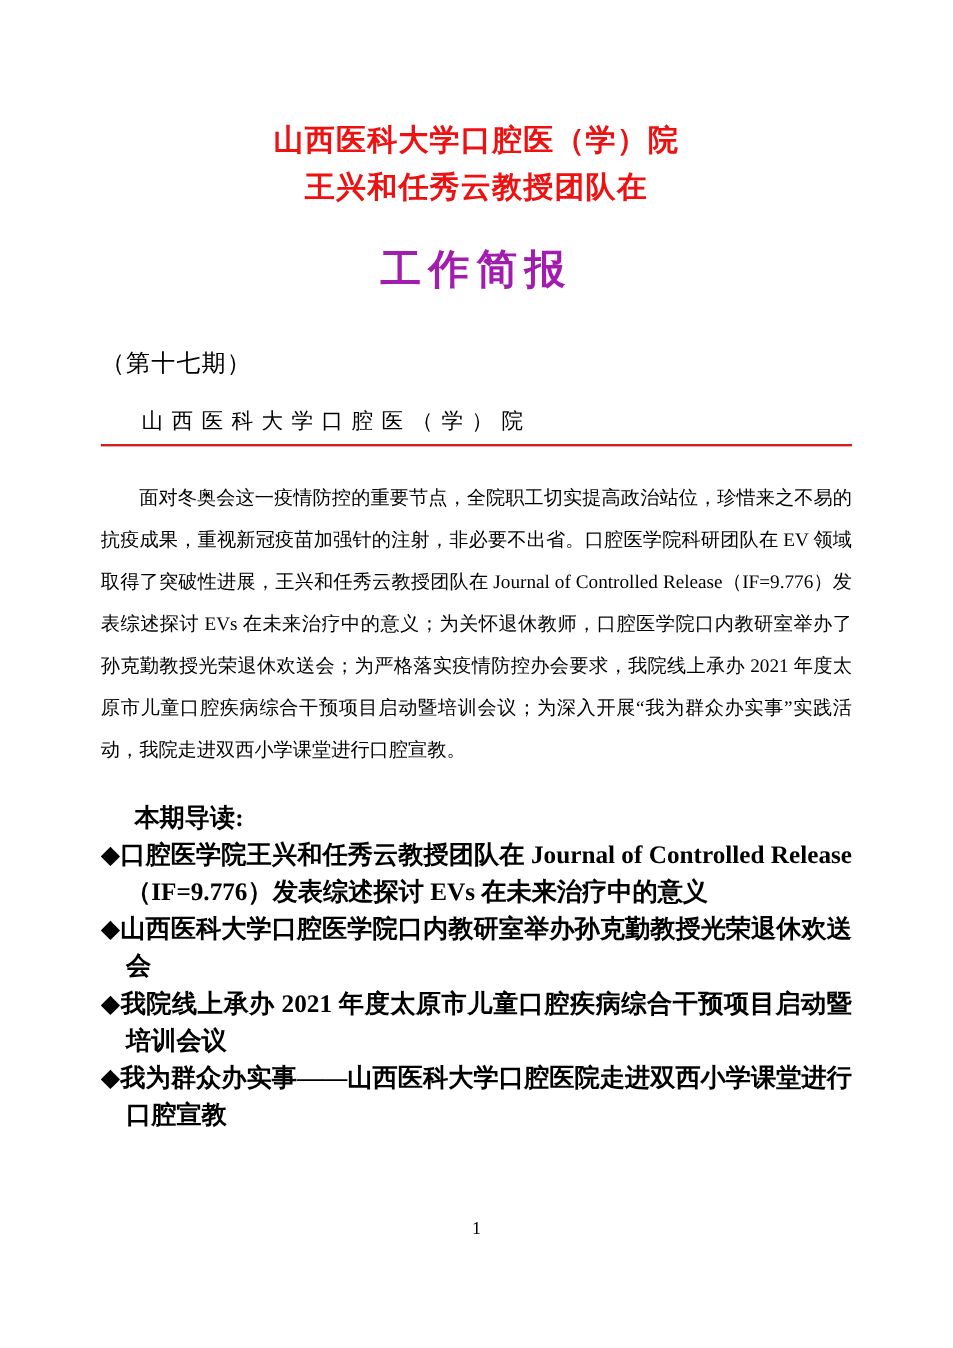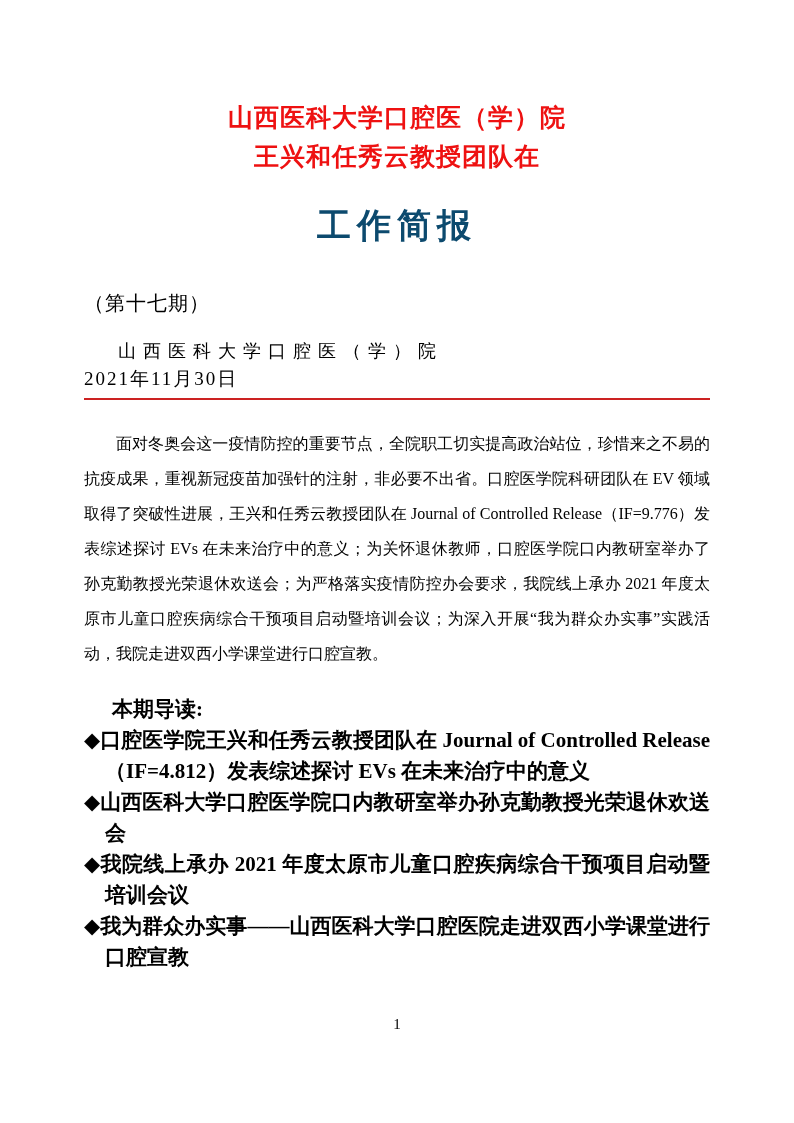--- a/index.html
+++ b/index.html
@@ -24,21 +24,21 @@
   .hdr-line {
     text-align: center;
     color: #ee1111;
     font-weight: bold;
     font-size: 25px;
     line-height: 39px;
     letter-spacing: 1px;
   }
   .main-title {
     text-align: center;
-    color: #0c4a6e;
+    color: #a21caf;
     font-weight: bold;
     font-size: 34px;
     letter-spacing: 6px;
     margin-top: 27px;
     line-height: 46px;
   }
   .issue {
     text-align: left;
     font-size: 20px;
     margin-top: 40px;
@@ -105,30 +105,29 @@
     <header>
       <div class="hdr-line">山西医科大学口腔医（学）院</div>
       <div class="hdr-line">王兴和任秀云教授团队在</div>
       <div class="main-title">工作简报</div>
       <div class="issue">（第十七期）</div>
     </header>
 
     <div class="masthead">
       <div class="org1">山西医科大学口腔医（学）院</div>
       <div class="org-row">
-        <span class="date">2021年11月30日</span>
       </div>
     </div>
 
     <div class="body-para">面对冬奥会这一疫情防控的重要节点，全院职工切实提高政治站位，珍惜来之不易的抗疫成果，重视新冠疫苗加强针的注射，非必要不出省。口腔医学院科研团队在 EV 领域取得了突破性进展，王兴和任秀云教授团队在 Journal of Controlled Release（IF=9.776）发表综述探讨 EVs 在未来治疗中的意义；为关怀退休教师，口腔医学院口内教研室举办了孙克勤教授光荣退休欢送会；为严格落实疫情防控办会要求，我院线上承办 2021 年度太原市儿童口腔疾病综合干预项目启动暨培训会议；为深入开展“我为群众办实事”实践活动，我院走进双西小学课堂进行口腔宣教。</div>
 
     <section class="digest">
       <div class="digest-heading">本期导读:</div>
 
-      <div class="digest-item"><span class="bullet">◆</span><span>口腔医学院王兴和任秀云教授团队在 Journal of Controlled Release（IF=4.812）发表综述探讨 EVs 在未来治疗中的意义</span></div>
+      <div class="digest-item"><span class="bullet">◆</span><span>口腔医学院王兴和任秀云教授团队在 Journal of Controlled Release（IF=9.776）发表综述探讨 EVs 在未来治疗中的意义</span></div>
 
       <div class="digest-item"><span class="bullet">◆</span><span>山西医科大学口腔医学院口内教研室举办孙克勤教授光荣退休欢送会</span></div>
 
       <div class="digest-item"><span class="bullet">◆</span><span>我院线上承办 2021 年度太原市儿童口腔疾病综合干预项目启动暨培训会议</span></div>
 
       <div class="digest-item"><span class="bullet">◆</span><span>我为群众办实事——山西医科大学口腔医院走进双西小学课堂进行口腔宣教</span></div>
     </section>
 
   </div>
 

